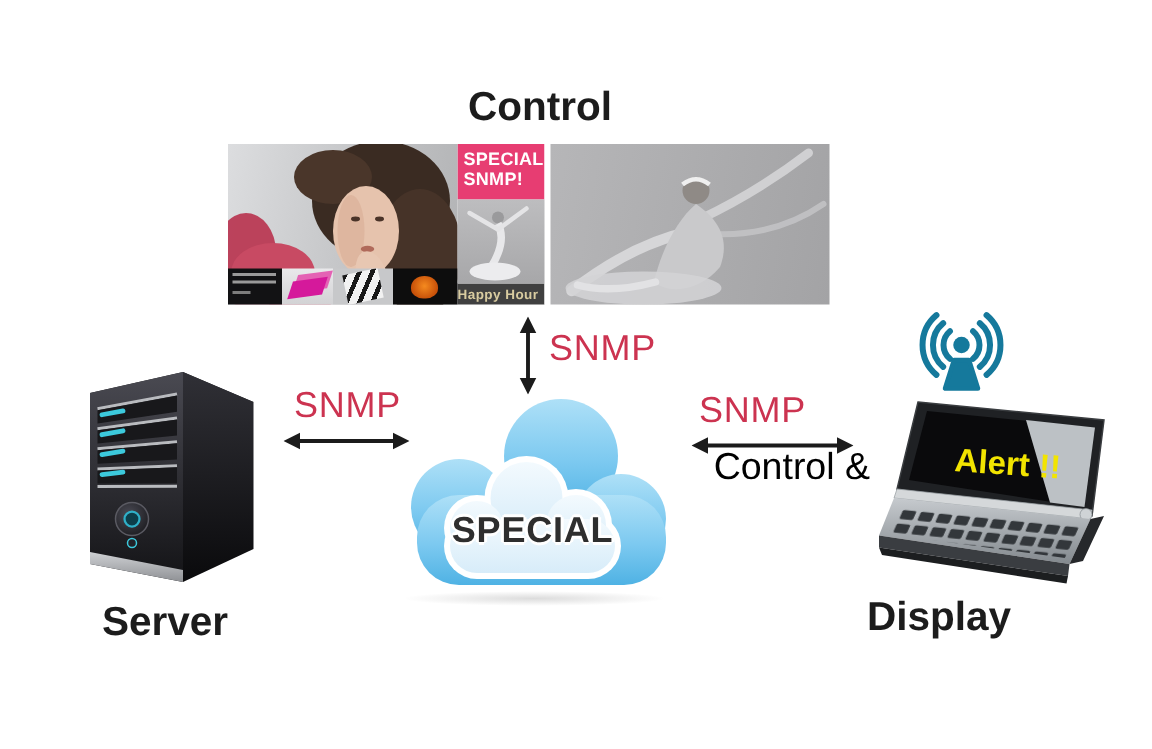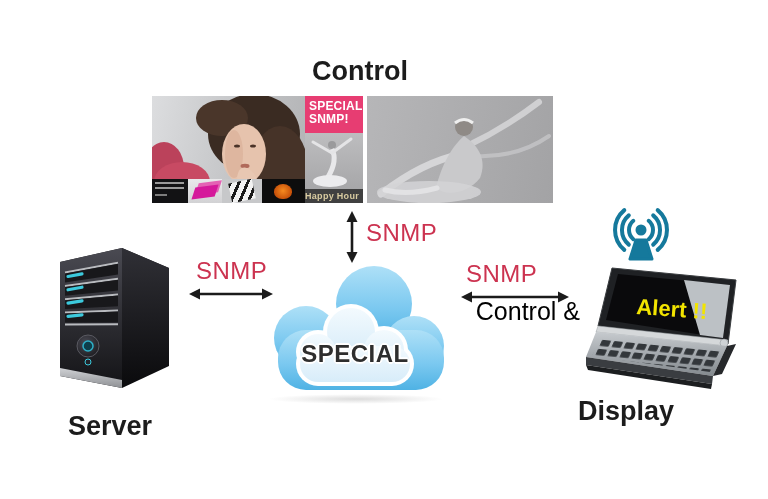--- a/index.html
+++ b/index.html
@@ -212,21 +212,21 @@
     <line x1="16" y1="36.5" x2="30" y2="33.9"></line>
     <line x1="16" y1="49.8" x2="30" y2="47.2"></line>
     <line x1="16" y1="63.1" x2="30" y2="60.8"></line>
     <line x1="16" y1="76.4" x2="30" y2="74.8"></line>
   </g>
   <circle cx="36" cy="106" r="11" fill="url(#kn)" stroke="#5a5a62" stroke-width="1"></circle>
   <circle cx="36" cy="106" r="5" fill="#0d3e4a" stroke="#2fb0c8" stroke-width="1.5"></circle>
   <circle cx="36" cy="122" r="3" fill="#222228" stroke="#3cc9dc" stroke-width="1"></circle>
   <polygon points="8,128 70,140 70,148 8,136" fill="url(#bs)"></polygon>
 </svg>
-<div class="abs node-label" style="left:60px;top:411px;width:100px;">Server</div>
+<div class="abs node-label" style="left:60px;top:399px;width:100px;">Server</div>
 
 <svg class="abs" style="left:598px;top:206px;" width="86" height="60" viewBox="0 0 86 60">
   <g stroke="#15799c" stroke-width="4" fill="none" stroke-linecap="round">
     <path d="M35.3,14.8 A12,12 0 0 0 35.3,33.2"></path>
     <path d="M30.8,9.4 A19,19 0 0 0 30.8,38.6"></path>
     <path d="M26.3,4.1 A26,26 0 0 0 26.3,43.9"></path>
     <path d="M50.7,14.8 A12,12 0 0 1 50.7,33.2"></path>
     <path d="M55.2,9.4 A19,19 0 0 1 55.2,38.6"></path>
     <path d="M59.7,4.1 A26,26 0 0 1 59.7,43.9"></path>
   </g>

